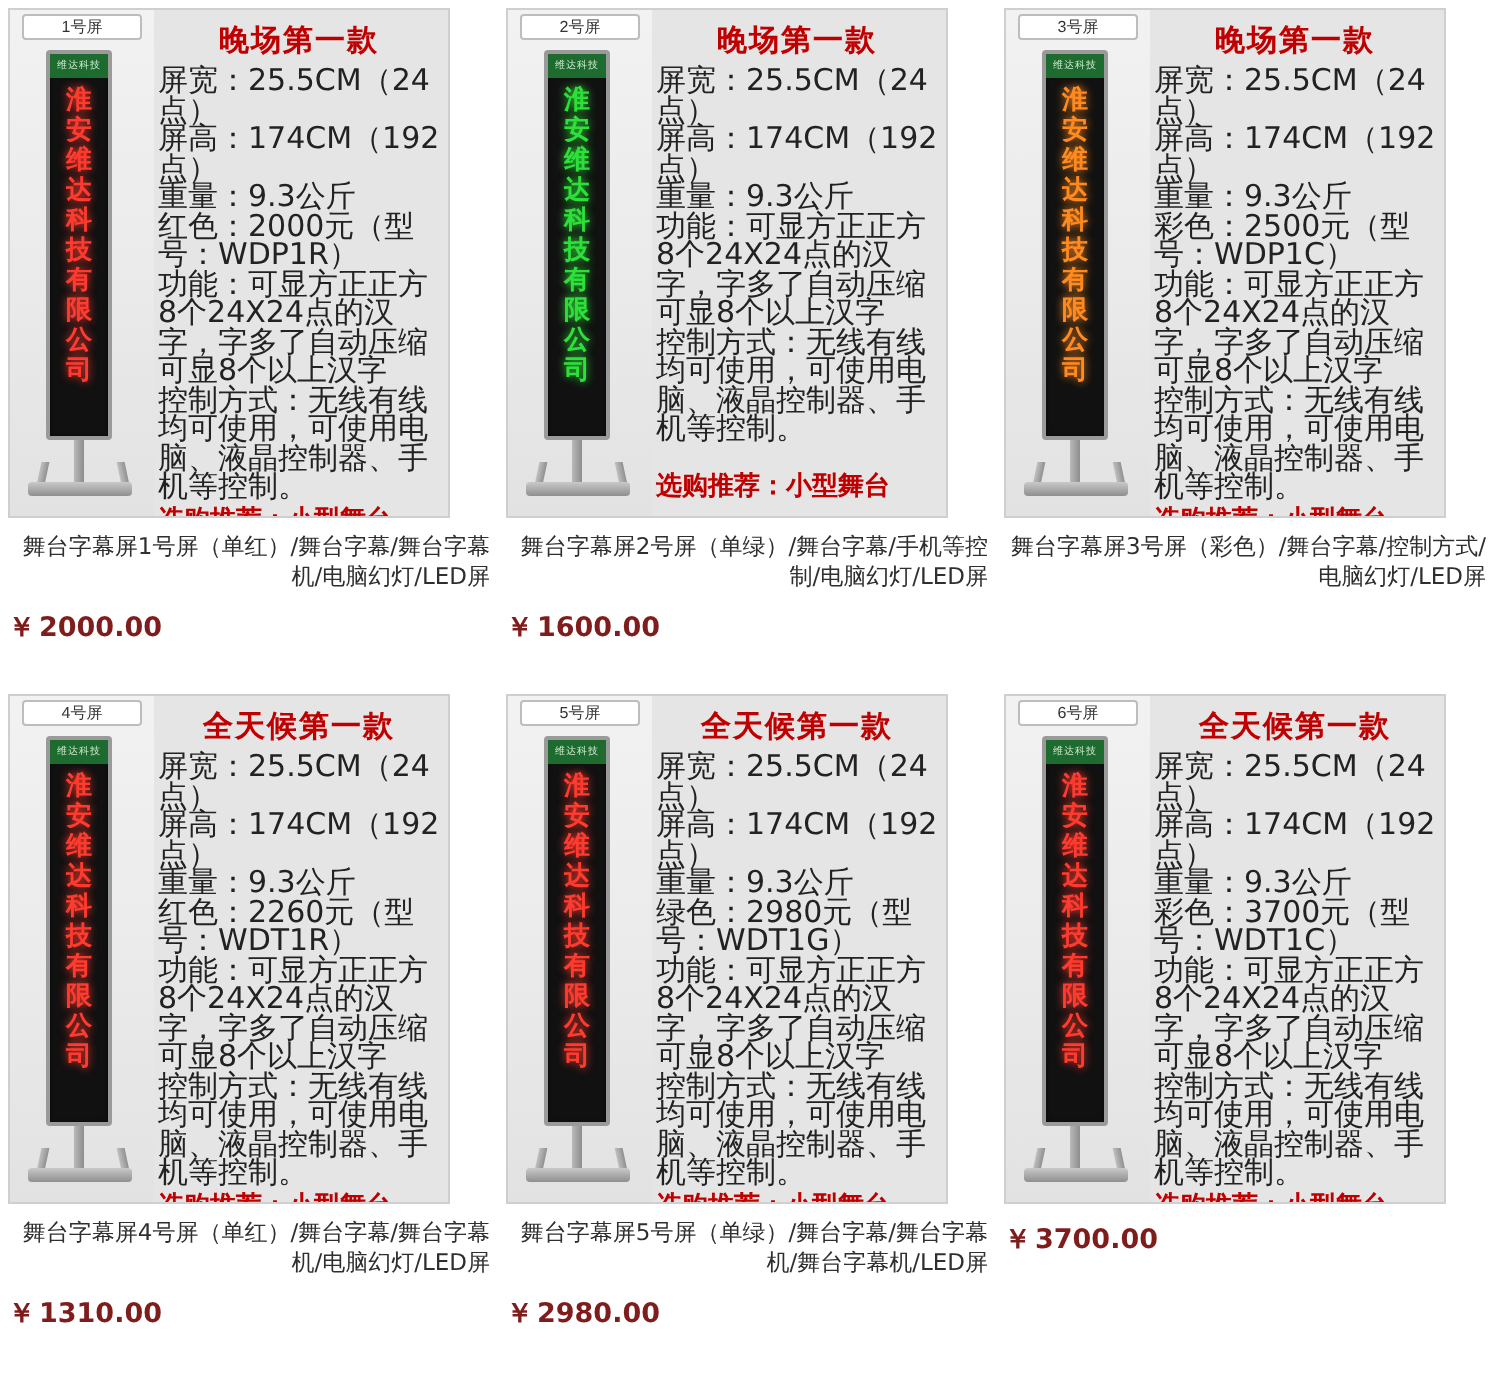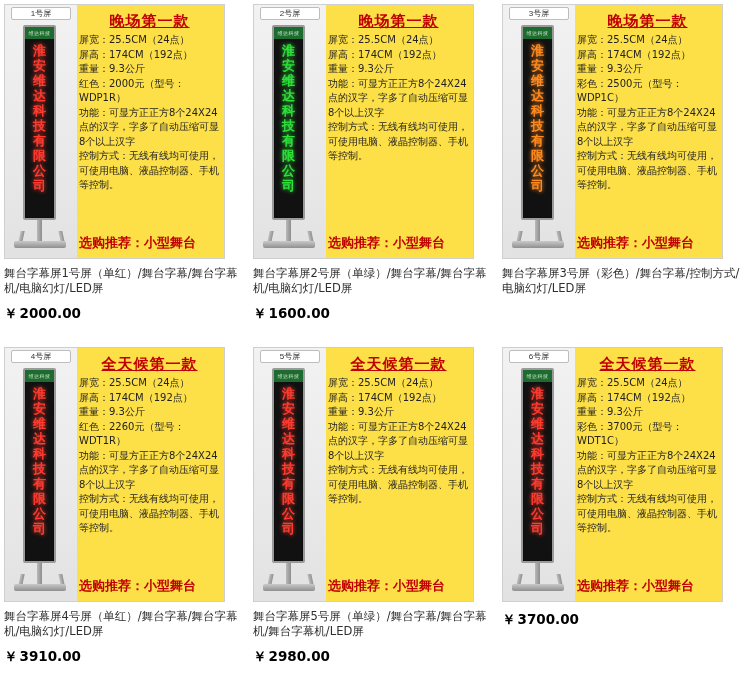--- a/index.html
+++ b/index.html
@@ -17,21 +17,21 @@
   }
   .cell {
     position: relative;
     padding: 4px 4px 0 4px;
     overflow: hidden;
   }
   .card {
     width: 221px;
     height: 255px;
     border: 1px solid #cfcfcf;
-    background: #fde047;
+    background: #e5e5e5;
     position: relative;
     overflow: hidden;
     display: flex;
   }
   
   .photo {
     width: 72px;
     flex: 0 0 72px;
     position: relative;
     background: linear-gradient(180deg,#f2f2f2 0%,#eaeaea 55%,#e2e2e2 100%);
@@ -116,49 +116,49 @@
     flex-direction: column;
   }
   .headline {
     text-align: center;
     color: #c00000;
     font-weight: bold;
     font-size: 15px;
     line-height: 20px;
     letter-spacing: 1px;
     margin-bottom: 2px;
-    text-decoration: underline;
   }
   .spec-line {
     color: #222;
-    font-size: 10px;
+    font-size: 15px;
     line-height: 14.5px;
     font-family: "DejaVu Sans", sans-serif;
   }
   .promo {
     margin-top: auto;
     text-align: left;
     color: #c00000;
     font-weight: bold;
     font-size: 13px;
     line-height: 18px;
     padding-bottom: 4px;
   }
   
   .caption {
     width: 241px;
     margin-top: 7px;
     color: #2f2f2f;
     font-size: 11.5px;
     line-height: 15px;
     font-family: "DejaVu Sans", sans-serif;
+    text-align: right;
   }
   .price {
     margin-top: 9px;
-    color: #000000;
+    color: #7f1d1d;
     font-weight: bold;
     font-size: 13.5px;
     font-family: "DejaVu Sans", sans-serif;
   }
   .price .yen { font-weight: bold; margin-right: 2px; }
 </style>
 </head>
 <body>
 
 <div id="grid">
@@ -227,21 +227,21 @@
         <div class="specs">
           <div class="headline">晚场第一款</div>
           <div class="spec-line">屏宽：25.5CM（24点）</div>
           <div class="spec-line">屏高：174CM（192点）</div>
           <div class="spec-line">重量：9.3公斤</div>
           <div class="spec-line">功能：可显方正正方8个24X24点的汉字，字多了自动压缩可显8个以上汉字</div>
           <div class="spec-line">控制方式：无线有线均可使用，可使用电脑、液晶控制器、手机等控制。</div>
           <div class="promo">选购推荐：小型舞台</div>
         </div>
       </div>
-      <div class="caption">舞台字幕屏2号屏（单绿）/舞台字幕/舞台字幕机/电脑幻灯/LED屏</div>
+      <div class="caption">舞台字幕屏2号屏（单绿）/舞台字幕/手机等控制/电脑幻灯/LED屏</div>
       <div class="price"><span class="yen">￥</span><span>1600.00</span></div>
     </div>
     <div class="cell">
       <div class="card">
         <div class="photo">
           <div class="tagbar">3号屏</div>
           <div class="stand-foot-l"></div>
           <div class="stand-foot-r"></div>
           <div class="sign">
             <div class="toptag">维达科技</div>
@@ -303,21 +303,21 @@
           <div class="spec-line">屏宽：25.5CM（24点）</div>
           <div class="spec-line">屏高：174CM（192点）</div>
           <div class="spec-line">重量：9.3公斤</div>
           <div class="spec-line">红色：2260元（型号：WDT1R）</div>
           <div class="spec-line">功能：可显方正正方8个24X24点的汉字，字多了自动压缩可显8个以上汉字</div>
           <div class="spec-line">控制方式：无线有线均可使用，可使用电脑、液晶控制器、手机等控制。</div>
           <div class="promo">选购推荐：小型舞台</div>
         </div>
       </div>
       <div class="caption">舞台字幕屏4号屏（单红）/舞台字幕/舞台字幕机/电脑幻灯/LED屏</div>
-      <div class="price"><span class="yen">￥</span><span>3910.00</span></div>
+      <div class="price"><span class="yen">￥</span><span>1310.00</span></div>
     </div>
     <div class="cell">
       <div class="card">
         <div class="photo">
           <div class="tagbar">5号屏</div>
           <div class="stand-foot-l"></div>
           <div class="stand-foot-r"></div>
           <div class="sign">
             <div class="toptag">维达科技</div>
             <div class="leds" style="color: rgb(255, 59, 47);">
@@ -334,20 +334,21 @@
             </div>
           </div>
           <div class="stand-post"></div>
           <div class="stand-base"></div>
         </div>
         <div class="specs">
           <div class="headline">全天候第一款</div>
           <div class="spec-line">屏宽：25.5CM（24点）</div>
           <div class="spec-line">屏高：174CM（192点）</div>
           <div class="spec-line">重量：9.3公斤</div>
+          <div class="spec-line">绿色：2980元（型号：WDT1G）</div>
           <div class="spec-line">功能：可显方正正方8个24X24点的汉字，字多了自动压缩可显8个以上汉字</div>
           <div class="spec-line">控制方式：无线有线均可使用，可使用电脑、液晶控制器、手机等控制。</div>
           <div class="promo">选购推荐：小型舞台</div>
         </div>
       </div>
       <div class="caption">舞台字幕屏5号屏（单绿）/舞台字幕/舞台字幕机/舞台字幕机/LED屏</div>
       <div class="price"><span class="yen">￥</span><span>2980.00</span></div>
     </div>
     <div class="cell">
       <div class="card">

